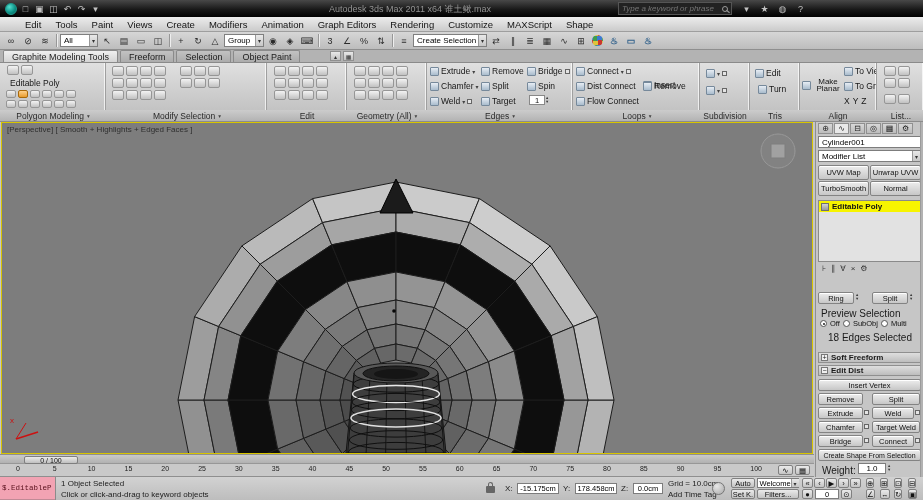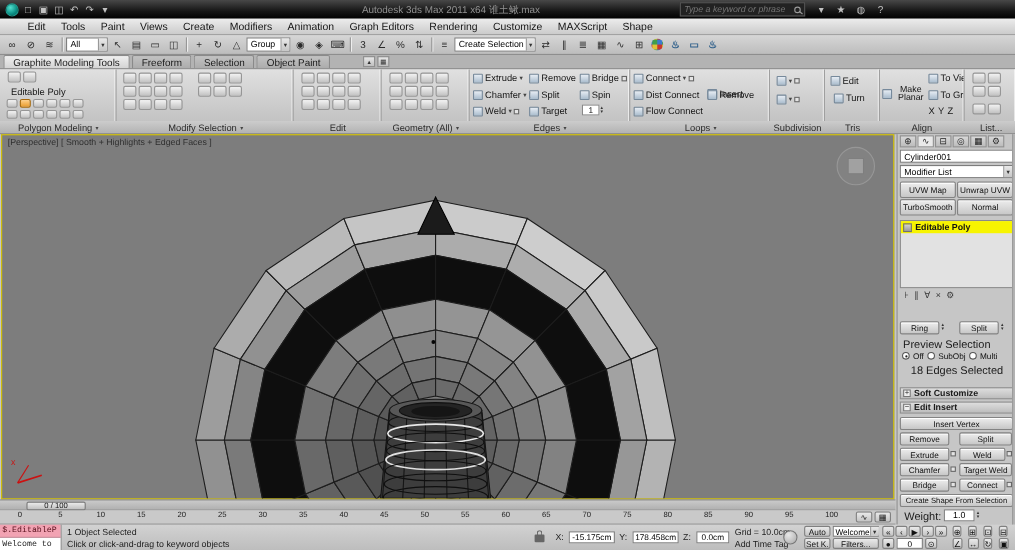--- a/index.html
+++ b/index.html
@@ -76,21 +76,21 @@
 
 #tslider{position:absolute;left:0;top:454px;width:814px;height:10px;background:linear-gradient(#cacaca,#b1b1b1);border-top:1px solid #8f8f8f;border-bottom:1px solid #979797}
 #tshandle{position:absolute;left:24px;top:1px;width:54px;height:8px;background:linear-gradient(#ebebeb,#bfbfbf);border:1px solid #7e7e7e;border-radius:2px;font-size:7px;display:flex;align-items:center;justify-content:center;color:#111}
 #trackbar{position:absolute;left:0;top:464px;width:814px;height:13px;background:#c9c9c9;border-bottom:1px solid #8f8f8f}
 #ticks{position:absolute;left:14px;top:1px;width:748px;display:flex;justify-content:space-between}
 #ticks span{font-size:7px;color:#222;min-width:8px;text-align:center}
 #tbbtns{position:absolute;left:778px;top:1px;display:flex;gap:2px}
 
 #sbar{position:absolute;left:0;top:477px;width:923px;height:23px;background:linear-gradient(#d2d2d2,#bdbdbd)}
 #listener{position:absolute;left:0;top:0;width:56px;height:23px;border-right:1px solid #8b8b8b}
-#listener .l1{height:12px;background:#f2a3b3;border-bottom:1px solid #c08a96;font-size:7.5px;display:flex;align-items:center;padding:0 2px;color:#58101c;font-family:"Liberation Mono",monospace;overflow:hidden}
+#listener .l1{height:12px;background:#f2a3b3;border-bottom:1px solid #c08a96;font-size:7.5px;display:flex;align-items:center;padding:11px 2px;color:#58101c;font-family:"Liberation Mono",monospace;overflow:hidden}
 #listener .l2{height:11px;background:#fff;font-size:7.5px;display:flex;align-items:center;padding:0 2px;color:#222;font-family:"Liberation Mono",monospace;overflow:hidden}
 .stxt{position:absolute;font-size:8px;color:#1c1c1c;white-space:nowrap}
 .sfield{position:absolute;height:11px;background:#fff;border:1px solid #7d7d7d;font-size:7.5px;display:flex;align-items:center;justify-content:center;color:#000}
 .sbtn{position:absolute;height:10px;background:linear-gradient(#eaeaea,#c4c4c4);border:1px solid #808080;border-radius:2px;font-size:7.5px;display:flex;align-items:center;justify-content:center;color:#111;white-space:nowrap}
 .lock{position:absolute;width:9px;height:7px;background:#666;border-radius:1px}
 .lock::before{content:"";position:absolute;top:-4px;left:2px;width:3px;height:4px;border:1px solid #666;border-bottom:none;border-radius:3px 3px 0 0}
 #setkeyc{position:absolute;left:712px;top:5px;width:13px;height:13px;border-radius:50%;background:radial-gradient(circle at 35% 30%,#e8e8e8,#a8a8a8);border:1px solid #777}
 </style>
 </head>
 <body>
@@ -664,25 +664,25 @@
     <span class="radio sel"></span>
       <span class="rlbl">Off</span>
     <span class="radio"></span>
       <span class="rlbl">SubObj</span>
     <span class="radio"></span>
       <span class="rlbl">Multi</span>
   </div>
   <div class="cstx" style="left:0;top:210px;width:108px;text-align:center">18 Edges Selected</div>
   <div class="rollhead" style="top:230px">
     <span class="pm">+</span>
-    <span>Soft Customize</span>
+    <span>Soft Freeform</span>
   </div>
   <div class="rollhead" style="top:243px">
     <span class="pm">−</span>
-    <span>Edit Insert</span>
+    <span>Edit Dist</span>
   </div>
   <div class="cbtn" style="left:2px;top:257px;width:103px;height:12px">
       <span>Insert Vertex</span>
     </div>
   <div class="cbtn" style="left:2px;top:271px;width:45px;height:12px">
       <span>Remove</span>
     </div>
   <div class="cbtn" style="left:56px;top:271px;width:48px;height:12px">
       <span>Split</span>
     </div>

